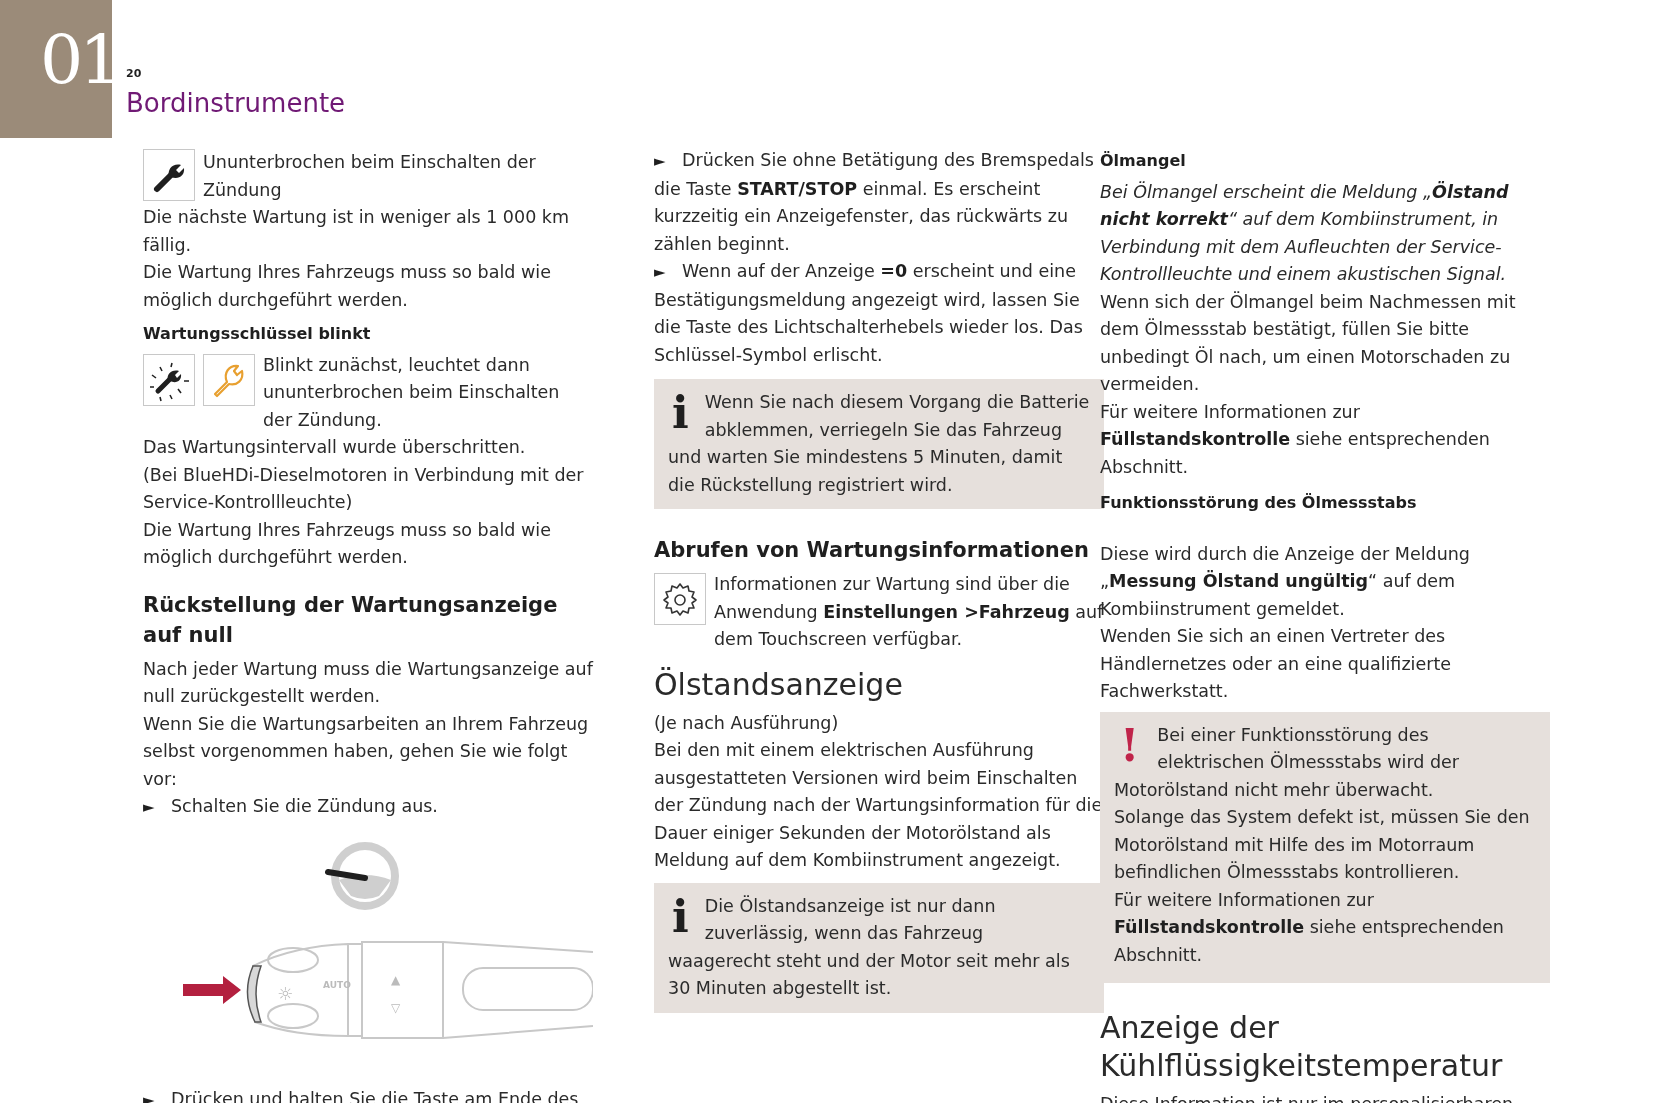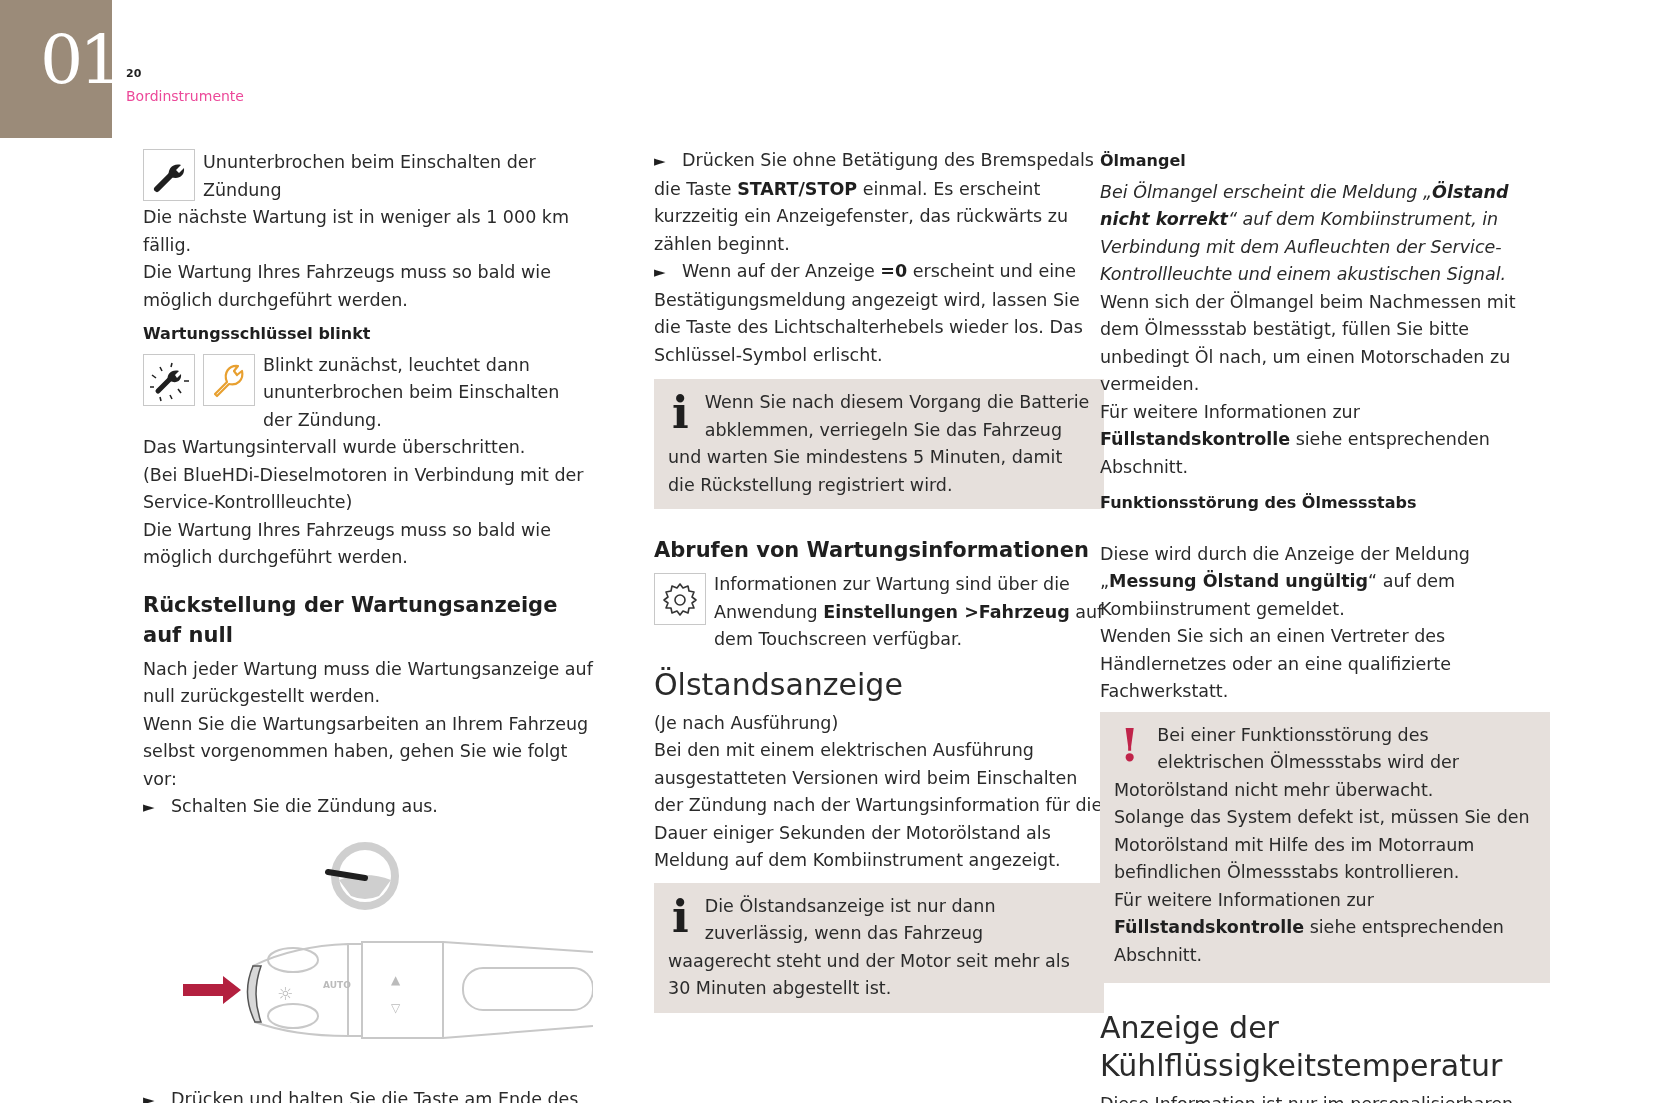--- a/index.html
+++ b/index.html
@@ -3,21 +3,21 @@
 <meta charset="utf-8">
 <style>
   html, body { margin: 0; padding: 0; }
   body {
     width: 1654px; height: 1103px; background: #ffffff; position: relative; overflow: hidden;
     font-family: "DejaVu Sans", "Liberation Sans", sans-serif; color: #2a2a2a;
   }
   .chap-block { position: absolute; left: 0; top: 0; width: 112px; height: 138px; background: #9b8b79; }
   .chap-num { position: absolute; left: 40px; top: 20px; font-family: "DejaVu Serif", "Liberation Serif", serif; font-size: 68px; color: #ffffff; font-weight: normal; letter-spacing: -4px; line-height: 80px; }
   .page-num { position: absolute; left: 126px; top: 67px; font-size: 11px; font-weight: bold; color: #1f1f1f; }
-  .chap-title { position: absolute; left: 126px; top: 88px; font-size: 14px; color: #ec4899; }
+  .chap-title { position: absolute; left: 126px; top: 88px; font-size: 26px; color: #701a75; }
 
   .col { position: absolute; top: 147px; font-size: 17.5px; line-height: 27.5px; }
   .col1 { left: 143px; width: 450px; }
   .col2 { left: 654px; width: 450px; }
   .col3 { left: 1100px; width: 450px; }
   p { margin: 0; }
   b { font-weight: bold; color: #1f1f1f; }
   .h-small { font-weight: bold; font-size: 16px; color: #1f1f1f; margin: 6px 0 4px 0; }
   .h-med { font-weight: bold; font-size: 21px; color: #1f1f1f; margin: 18px 0 6px 0; line-height: 30px; }
   .h-big { font-size: 30px; color: #2a2a2a; line-height: 38px; margin: 12px 0 6px 0; font-weight: normal; }

